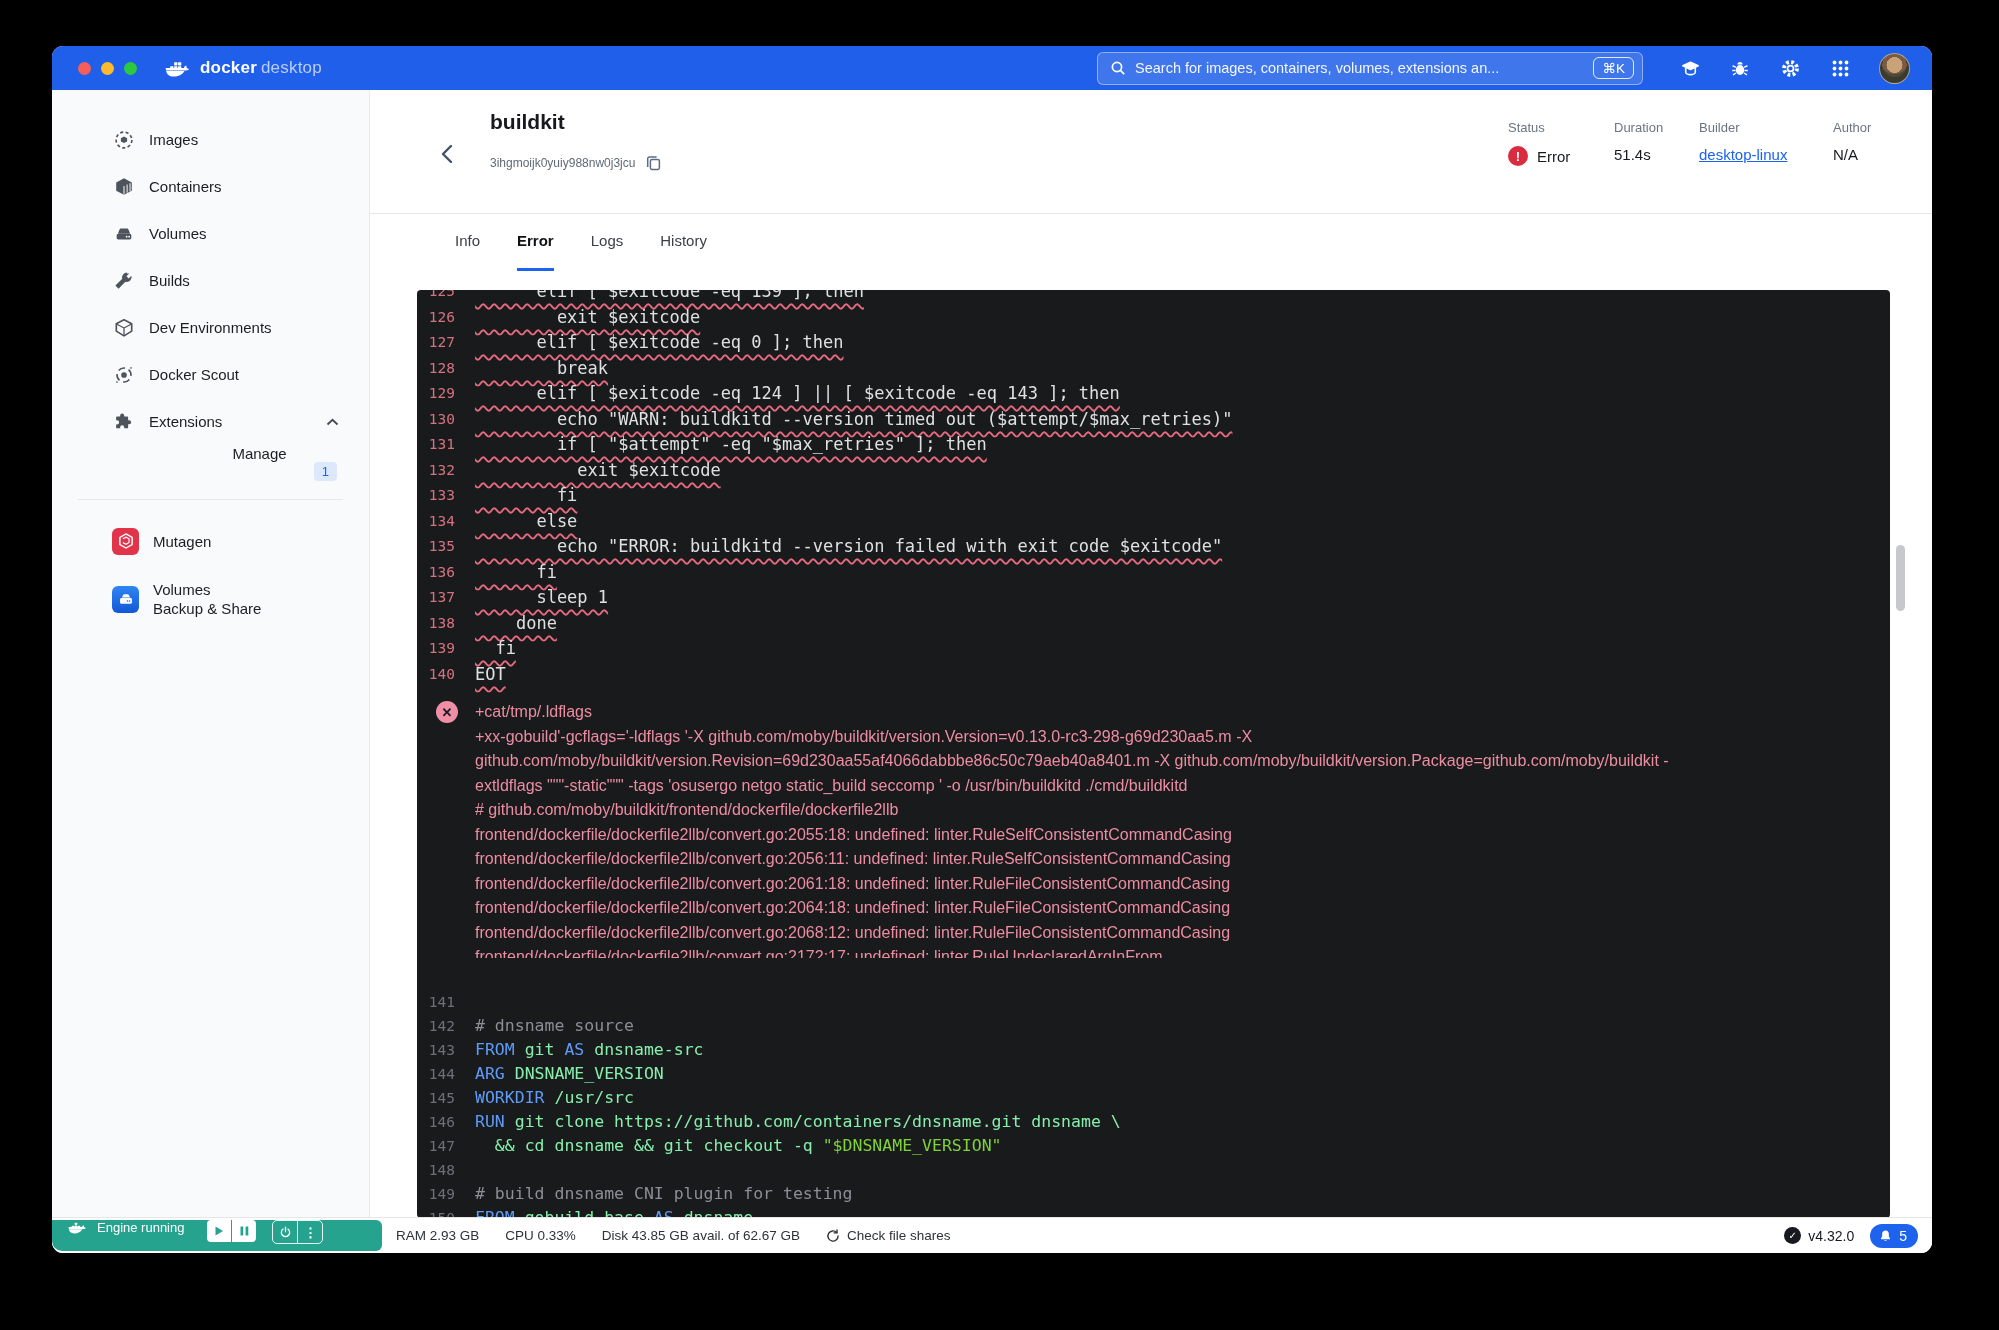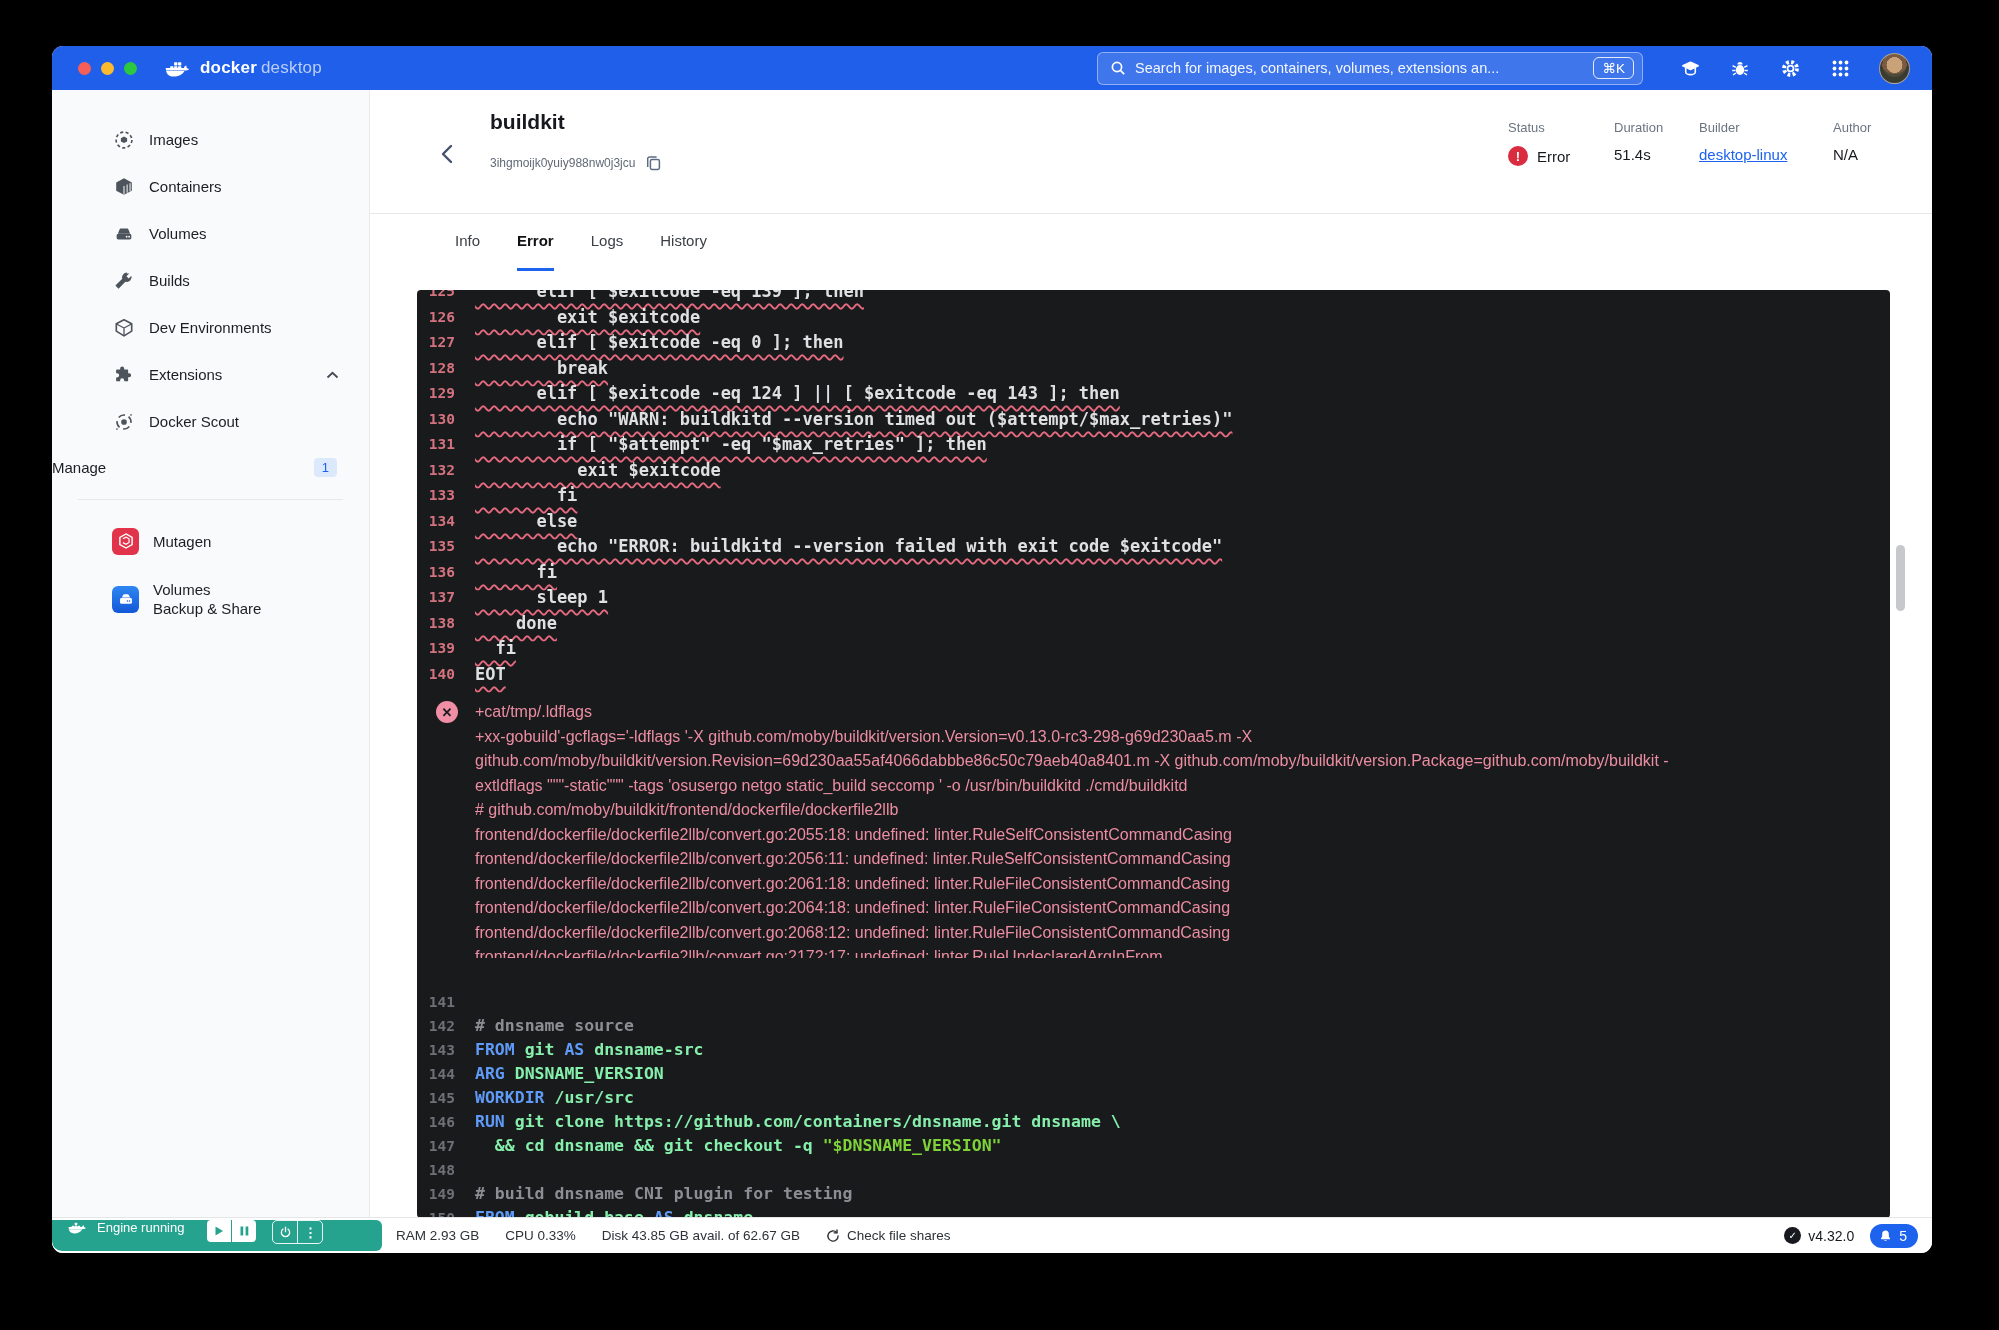--- a/index.html
+++ b/index.html
@@ -22,21 +22,21 @@
   .kbd{border:1.5px solid rgba(255,255,255,.85);border-radius:6px;font-size:13.5px;padding:2px 8px;color:#fff;white-space:nowrap;}
   .tb-icons{display:flex;align-items:center;gap:28px;margin-left:36px;margin-right:22px;}
   .tb-icons .tbi{width:22px;height:22px;color:#fff;display:flex;align-items:center;justify-content:center;cursor:pointer;}
   .avatar{width:29px;height:29px;border-radius:50%;background:radial-gradient(circle at 50% 38%,#caa27a 0 34%,#7a5a40 35% 52%,#4c3a2c 53% 100%);border:1px solid rgba(255,255,255,.5);box-shadow:inset 0 -9px 0 rgba(40,60,50,.55);}
   
   .appbody{flex:1;display:flex;min-height:0;}
   .sidebar{flex:0 0 318px;background:#f9fafb;border-right:1px solid #e8eaec;padding-top:26px;box-sizing:border-box;}
   .side-item{height:47px;display:flex;align-items:center;padding-left:60px;gap:13px;color:#1b1e23;font-size:15px;cursor:pointer;}
   .side-item .sic{width:24px;height:24px;color:#4e545c;flex:0 0 24px;display:flex;align-items:center;justify-content:center;}
   .side-item .chev{margin-left:auto;margin-right:30px;color:#454a51;}
-  .manage-row{height:44px;display:flex;align-items:center;font-size:15px;color:#1b1e23;cursor:pointer;}
+  .manage-row{height:44px;display:flex;align-items:center;padding-left:98px;font-size:15px;color:#1b1e23;cursor:pointer;flex-direction:column;}
   .badge{margin-left:auto;margin-right:32px;background:#dce8fb;color:#1d63ed;font-size:13px;border-radius:4px;padding:2px 8px;}
   .side-divider{height:1px;background:#e6e8ea;margin:10px 26px 12px 26px;}
   .ext-item{min-height:46px;display:flex;align-items:center;padding:6px 0 6px 60px;gap:14px;font-size:15px;color:#1b1e23;cursor:pointer;}
   .ext-badge{width:27px;height:27px;border-radius:6px;flex:0 0 27px;display:flex;align-items:center;justify-content:center;}
   .two-line{line-height:19px;}
   
   .main{flex:1;position:relative;background:#fff;min-width:0;}
   .bheader{position:absolute;left:0;right:0;top:0;height:123px;border-bottom:1px solid #e7e8ea;}
   .back-btn{position:absolute;left:66px;top:52px;width:26px;height:26px;color:#44506b;cursor:pointer;}
   .btitle{position:absolute;left:120px;top:20px;font-size:21px;font-weight:700;color:#17191e;}
@@ -47,21 +47,21 @@
   .meta-label{font-size:13px;color:#6b7480;}
   .meta-value{margin-top:11px;font-size:15px;color:#17191e;display:flex;align-items:center;gap:9px;}
   .err-dot{width:20px;height:20px;border-radius:50%;background:#d92d3f;color:#fff;font-size:13px;font-weight:700;display:flex;align-items:center;justify-content:center;}
   a.builder-link{color:#1d63ed;text-decoration:underline;cursor:pointer;}
   .tabs{position:absolute;left:85px;top:123px;height:58px;display:flex;gap:37px;}
   .tab{padding-top:19px;font-size:15px;color:#3c4046;cursor:pointer;height:100%;box-sizing:border-box;}
   .tab.active{font-weight:700;color:#101215;border-bottom:3px solid #1d63ed;}
   
   .panel{position:absolute;left:47px;top:200px;width:1473px;height:928px;background:#191a1c;border-radius:4px;overflow:hidden;font-family:"DejaVu Sans Mono",monospace;}
   .sec1{margin-top:-11px;}
-  .crow{display:flex;height:25.5px;line-height:25.5px;font-weight:bold;}
+  .crow{display:flex;height:25.5px;line-height:25.5px;}
   .sec2 .crow{height:24px;line-height:24px;}
   .ln{flex:0 0 38px;text-align:right;margin-right:20px;font-size:14.5px;color:#6d7077;}
   .sec1 .ln{color:#d4737f;}
   .ctext{white-space:pre;font-size:17px;color:#dfe0e2;}
   .sec2 .ctext{font-size:16.5px;}
   .squig{text-decoration:underline;text-decoration-style:wavy;text-decoration-color:#e56a80;text-decoration-thickness:1.5px;text-underline-offset:6px;}
   .tok-kw{color:#5f9bf6;} .tok-cm{color:#8b8e95;} .tok-str{color:#7fd338;} .tok-pl{color:#86efac;}
   .errblock{position:relative;margin-top:13px;height:258px;overflow:hidden;font-family:"Liberation Sans",sans-serif;}
   .errblock .xicon{position:absolute;left:19px;top:1px;width:22px;height:22px;border-radius:50%;background:#ef8ea5;color:#191a1c;display:flex;align-items:center;justify-content:center;font-size:13px;font-weight:700;}
   .err-line{padding-left:58px;height:24.5px;line-height:24.5px;font-size:16px;color:#ec8da2;white-space:nowrap;}
@@ -213,38 +213,38 @@
         <span class="sic">
             <svg width="22" height="22" viewBox="0 0 24 24" fill="none" stroke="#4e545c" stroke-width="1.8" stroke-linejoin="round">
               <path d="M12 3 20.4 7.4v8L12 20.6 3.6 15.4v-8z"></path>
               <path d="M3.8 7.6 12 12l8.2-4.4M12 12v8.4" stroke-width="1.4"></path>
             </svg>
           </span>
         <span>Dev Environments</span>
       </div>
       <div class="side-item">
         <span class="sic">
+            <svg width="22" height="22" viewBox="0 0 24 24" fill="none" stroke="#4e545c" stroke-width="1.8">
+              <circle cx="12" cy="12" r="7.6" stroke-dasharray="7.5 4.4" transform="rotate(40 12 12)"></circle>
+              <circle cx="12" cy="12" r="3.1" fill="#4e545c" stroke="none"></circle>
+              <path d="m18.3 4.2 2.4-.8-.8 2.4zM5.7 19.8l-2.4.8.8-2.4z" fill="#4e545c" stroke="none"></path>
+            </svg>
+          </span>
+        <span>Docker Scout</span>
+      </div>
+      <div class="side-item">
+        <span class="sic">
             <svg width="22" height="22" viewBox="0 0 24 24" fill="#4e545c">
               <path d="M10 2.6a2.2 2.2 0 0 0-2.2 2.2v1.1H4.4a1 1 0 0 0-1 1v3.3h1.1a2.2 2.2 0 1 1 0 4.4H3.4v3.3a1 1 0 0 0 1 1h3.4v-1.1a2.2 2.2 0 1 1 4.4 0v1.1h3.3a1 1 0 0 0 1-1v-3.4h1.1a2.2 2.2 0 1 0 0-4.4h-1.1V6.9a1 1 0 0 0-1-1h-3.3V4.8A2.2 2.2 0 0 0 10 2.6z"></path>
             </svg>
           </span>
         <span>Extensions</span>
         <span class="chev"><svg width="13" height="9" viewBox="0 0 13 9" fill="none" stroke="#454a51" stroke-width="1.8">
               <polyline points="1.5,6.5 6.5,1.8 11.5,6.5"></polyline>
             </svg></span>
-      </div>
-      <div class="side-item">
-        <span class="sic">
-            <svg width="22" height="22" viewBox="0 0 24 24" fill="none" stroke="#4e545c" stroke-width="1.8">
-              <circle cx="12" cy="12" r="7.6" stroke-dasharray="7.5 4.4" transform="rotate(40 12 12)"></circle>
-              <circle cx="12" cy="12" r="3.1" fill="#4e545c" stroke="none"></circle>
-              <path d="m18.3 4.2 2.4-.8-.8 2.4zM5.7 19.8l-2.4.8.8-2.4z" fill="#4e545c" stroke="none"></path>
-            </svg>
-          </span>
-        <span>Docker Scout</span>
       </div>
       <div class="manage-row">
         <span>Manage</span>
         <span class="badge">1</span>
       </div>
       <div class="side-divider"></div>
       <div class="ext-item">
         <span class="ext-badge" style="background:#e1344b;">
             <svg width="18" height="18" viewBox="0 0 20 20" fill="none" stroke="#fff" stroke-width="1.6">
               <path d="M10 2.2 16.8 6v8L10 17.8 3.2 14V6z"></path>

